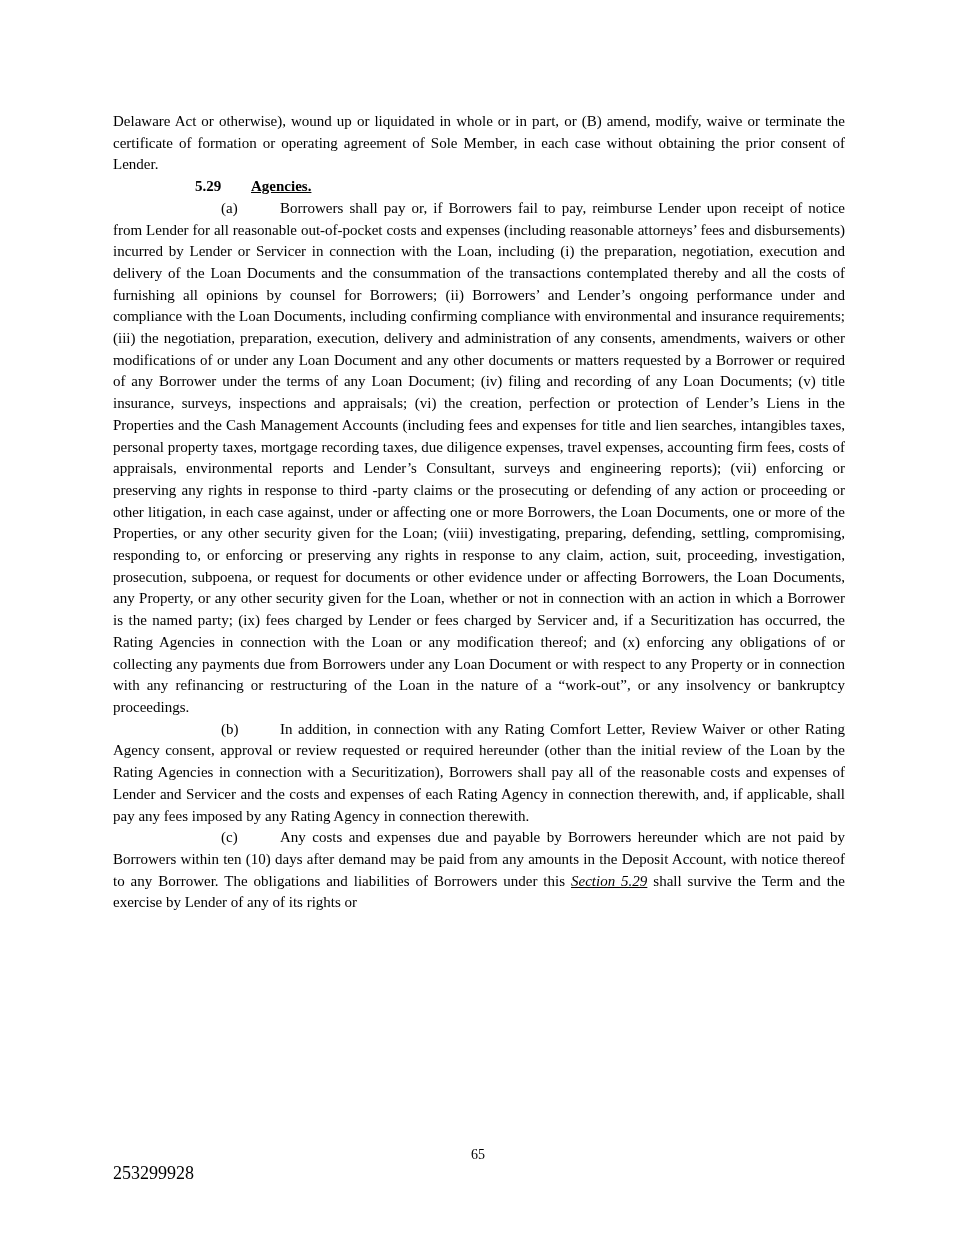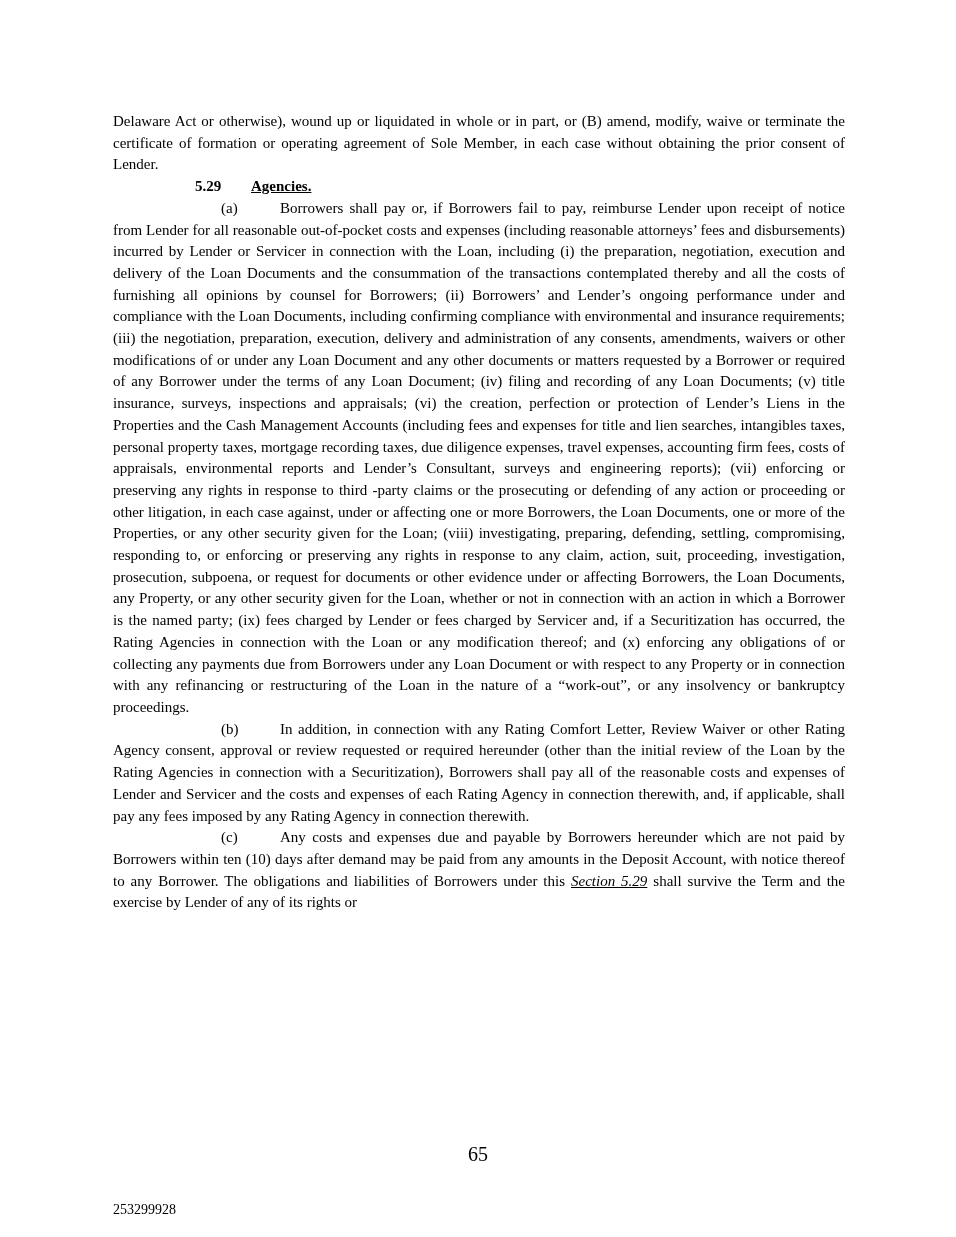--- a/index.html
+++ b/index.html
@@ -57,28 +57,28 @@
   .section-ref {
     text-decoration: underline;
     font-style: italic;
   }
   .page-number {
     position: absolute;
     top: 1144px;
     left: 0;
     width: 956px;
     text-align: center;
-    font-size: 20px;
+    font-size: 14px;
     line-height: 21px;
   }
   .doc-id {
     position: absolute;
-    top: 1202px;
+    top: 1166px;
     left: 113px;
-    font-size: 14px;
+    font-size: 18px;
     line-height: 15px;
   }
 </style>
 </head>
 <body>
 
 <div class="page">
 
   <div class="content">
 

